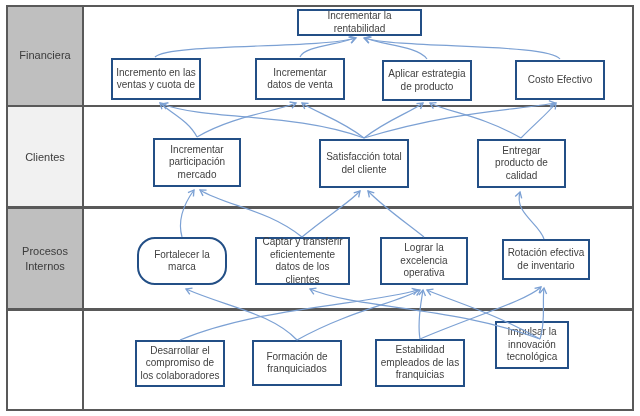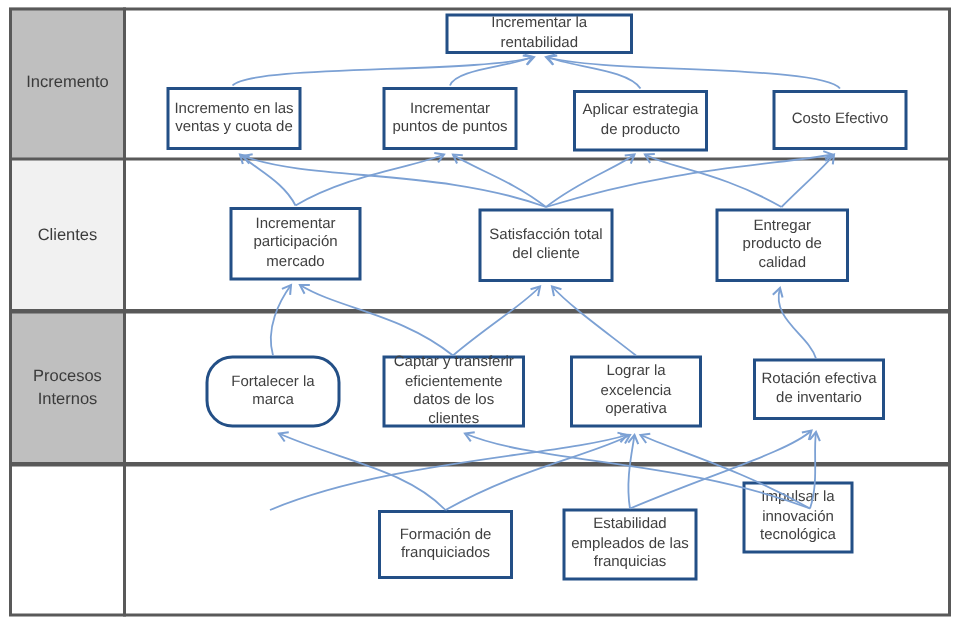--- a/index.html
+++ b/index.html
@@ -19,47 +19,48 @@
           font-size:10px; line-height:1.25; color:#3f3f3f; padding:1px 3px;
           box-sizing:border-box; z-index:3; }
   .arrows { position:absolute; left:0; top:0; z-index:4; pointer-events:none; }
 </style>
 </head>
 <body>
 
 <div class="canvas">
 
   <div class="cell cell-dark" style="top:5px;   height:101px;">
-      <span>Incremento</span>
+      <span>Financiera</span>
     </div>
   <div class="cell cell-light" style="top:106px; height:102px;">
       <span>Clientes</span>
     </div>
   <div class="cell cell-dark" style="top:208px; height:101px;">
       <span>Procesos Internos</span>
     </div>
 
   <div class="hline" style="top:105px; height:2px;"></div>
   <div class="hline" style="top:206px; height:3px;"></div>
   <div class="hline" style="top:308px; height:3px;"></div>
   <div class="vline" style="left:82px;"></div>
   <div class="frame"></div>
 
   <div class="node" style="left:297px; top:9px;   width:125px; height:27px;">Incrementar la rentabilidad</div>
   <div class="node" style="left:111px; top:58px;  width:90px;  height:42px;">Incremento en las ventas y cuota de</div>
-  <div class="node" style="left:255px; top:58px;  width:90px;  height:42px;">Incrementar puntos de puntos</div>
+  <div class="node" style="left:255px; top:58px;  width:90px;  height:42px;">Incrementar datos de venta</div>
   <div class="node" style="left:382px; top:60px;  width:90px;  height:41px;">Aplicar estrategia de producto</div>
   <div class="node" style="left:515px; top:60px;  width:90px;  height:40px;">Costo Efectivo</div>
   <div class="node" style="left:153px; top:138px; width:88px;  height:49px;">Incrementar participación mercado</div>
   <div class="node" style="left:319px; top:139px; width:90px;  height:49px;">Satisfacción total del cliente</div>
   <div class="node" style="left:477px; top:139px; width:89px;  height:49px;">Entregar producto de calidad</div>
   <div class="node" style="left:137px; top:237px; width:90px;  height:48px;border-radius:18px;">Fortalecer la marca</div>
   <div class="node" style="left:255px; top:237px; width:95px;  height:48px;">Captar y transferir eficientemente datos de los clientes</div>
   <div class="node" style="left:380px; top:237px; width:88px;  height:48px;">Lograr la excelencia operativa</div>
   <div class="node" style="left:502px; top:239px; width:88px;  height:41px;">Rotación efectiva de inventario</div>
+  <div class="node" style="left:135px; top:340px; width:90px;  height:47px;">Desarrollar el compromiso de los colaboradores</div>
   <div class="node" style="left:252px; top:340px; width:90px;  height:46px;">Formación de franquiciados</div>
   <div class="node" style="left:375px; top:339px; width:90px;  height:48px;">Estabilidad empleados de las franquicias</div>
   <div class="node" style="left:495px; top:321px; width:74px;  height:48px;">Impulsar la innovación tecnológica</div>
 
   <svg class="arrows" width="640" height="416" viewBox="0 0 640 416">
     <defs>
       <marker id="ah" viewBox="0 0 8 8" refX="6" refY="4" markerWidth="7.5" markerHeight="7.5" orient="auto">
         <path d="M1,1 L6,4 L1,7" fill="none" stroke="#7ca1d4" stroke-width="1.2"></path>
       </marker>
     </defs>

